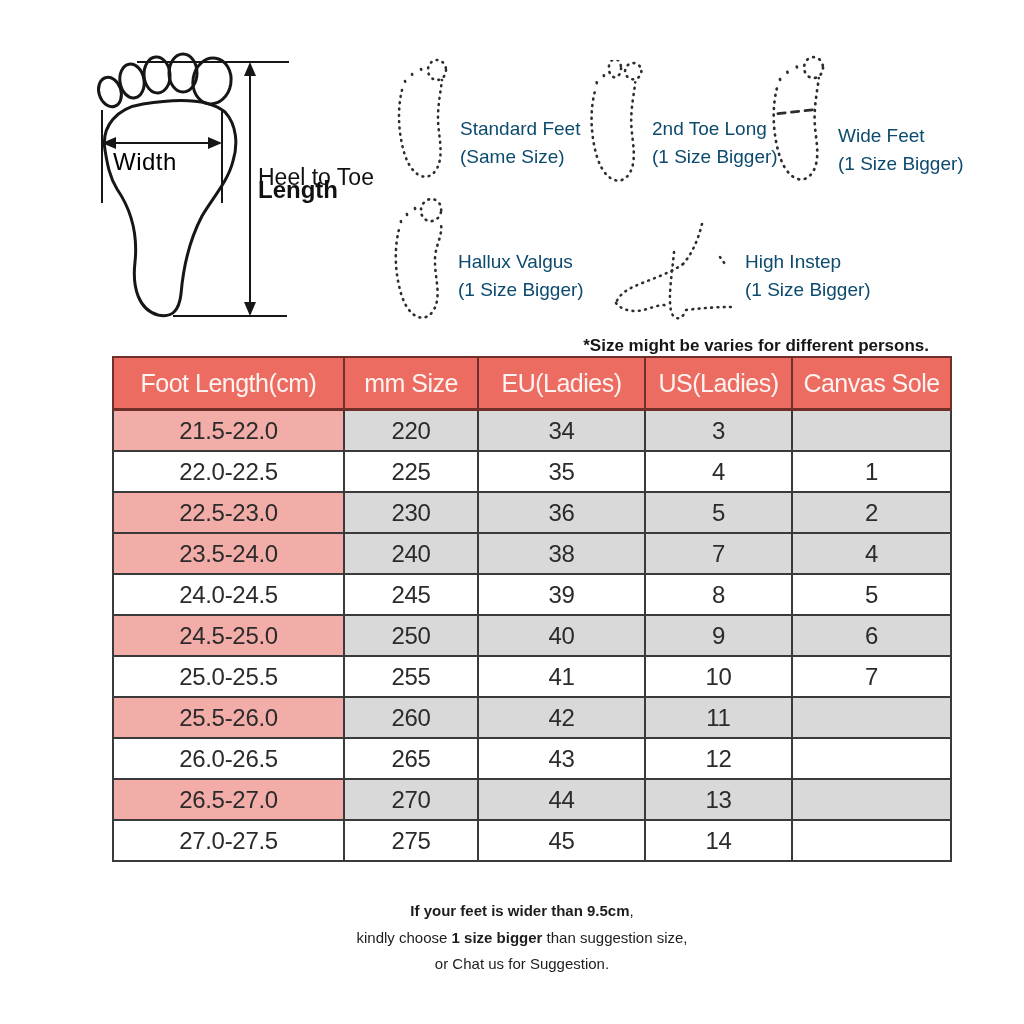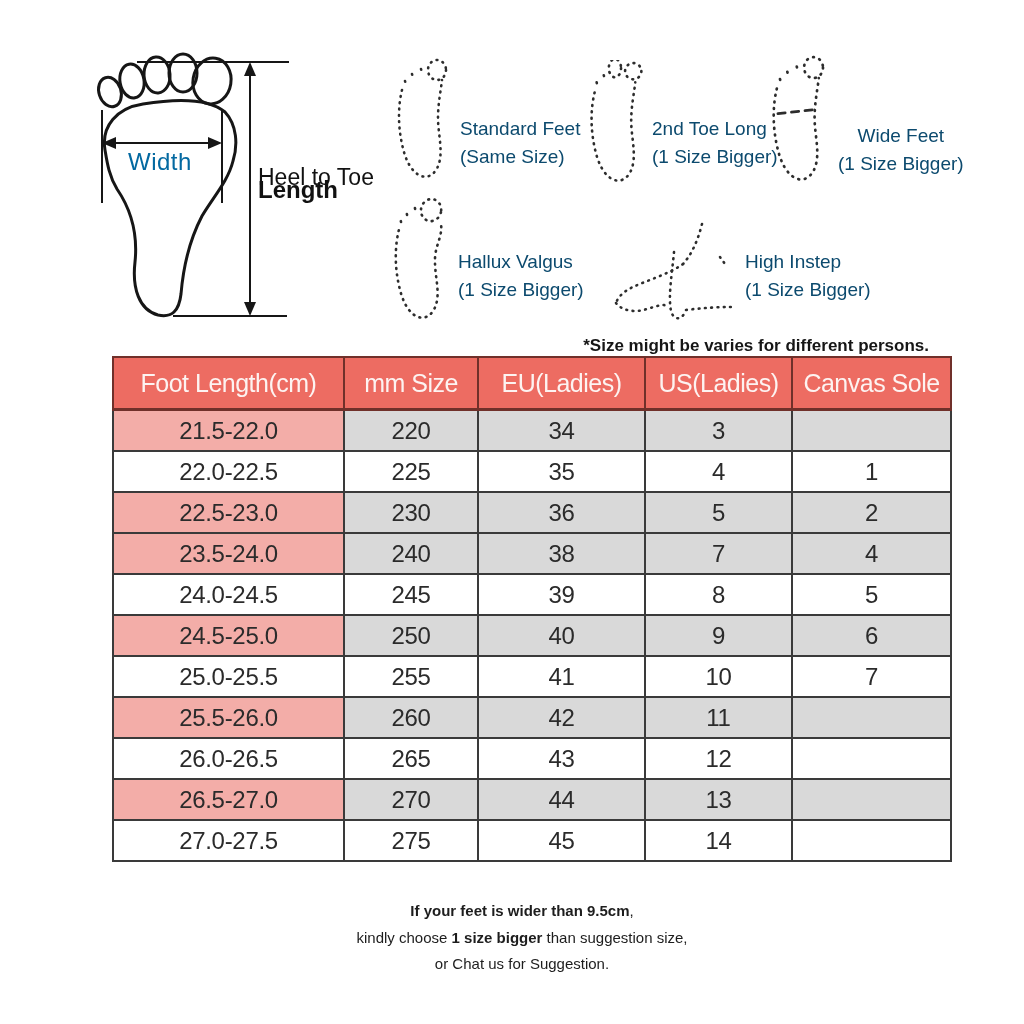--- a/index.html
+++ b/index.html
@@ -2,21 +2,21 @@
 <html style="--header-bg: #ED6C62; --header-border: #70302A; --pink-cell: #F3ADA8; --gray-cell: #D9D9D9; --border-dark: #3A3A3A;"><head>
 <meta charset="utf-8">
 <style>
   html,body{margin:0;padding:0;}
   body{
     width:1024px;height:1024px;background:#ffffff;position:relative;overflow:hidden;
     font-family:"Liberation Sans","DejaVu Sans",sans-serif;color:#1b1b1b;
   }
   .abs{position:absolute;}
   
-  .width-label{left:128px;top:148px;font-size:24px;color:#0369a1;letter-spacing:0.5px;}
+  .width-label{left:113px;top:148px;font-size:24px;color:#000000;letter-spacing:0.5px;}
   .length-label{left:258px;top:136px;font-size:24px;font-weight:bold;color:#111;margin-top:40px;}
   .length-sublabel{left:258px;top:164px;font-size:23px;color:#111;width:134px;white-space:nowrap;overflow:hidden;}
   .foot-label{font-size:19px;line-height:28px;color:#0c4a6e;}
   .foot-label div{white-space:nowrap;}
   
   .disclaimer{left:92px;top:336px;width:837px;text-align:right;font-size:17px;font-weight:bold;color:#161616;}
   
   .size-table-wrap{left:92px;top:356px;margin-left:20px;}
   table{border-collapse:collapse;width:838px;table-layout:fixed;}
   th{
@@ -95,21 +95,21 @@
     <div>(1 Size Bigger)</div>
 </div>
 
 <svg class="abs" style="left:770px;top:55px;" width="64" height="130" viewBox="0 0 60 124">
   <path class="dot-stroke" d="M 6 32 C 2 48, 2 68, 6 86 C 9 101, 15 114, 25 118 C 34 121, 42 114, 44 101
         C 46 88, 42 74, 42 60 C 42 45, 45 32, 46 22"></path>
   <ellipse class="dot-stroke" cx="41" cy="12" rx="9" ry="10"></ellipse>
   <path class="dot-stroke" d="M 25 11 l 1 4 M 16 16 l 1 4 M 9 23 l 1 4"></path>
   <path class="dash-stroke" d="M 7 56 L 42 52"></path>
 </svg>
-<div class="abs foot-label" style="left:838px;top:122px;text-align:center;">
+<div class="abs foot-label" style="left:838px;top:122px;">
   <div>Wide Feet</div>
     <div>(1 Size Bigger)</div>
 </div>
 
 <svg class="abs" style="left:392px;top:198px;" width="62" height="125" viewBox="0 0 60 124">
   <path class="dot-stroke" d="M 6 32 C 2 48, 2 68, 6 86 C 9 101, 15 114, 25 118 C 34 121, 42 114, 44 101
         C 46 88, 41 74, 42 58 C 43 46, 49 38, 48 27"></path>
   <ellipse class="dot-stroke" cx="38" cy="12" rx="10" ry="11" transform="rotate(12 38 12)"></ellipse>
   <path class="dot-stroke" d="M 22 10 l 1 4 M 14 16 l 1 4 M 8 23 l 1 4"></path>
 </svg>

